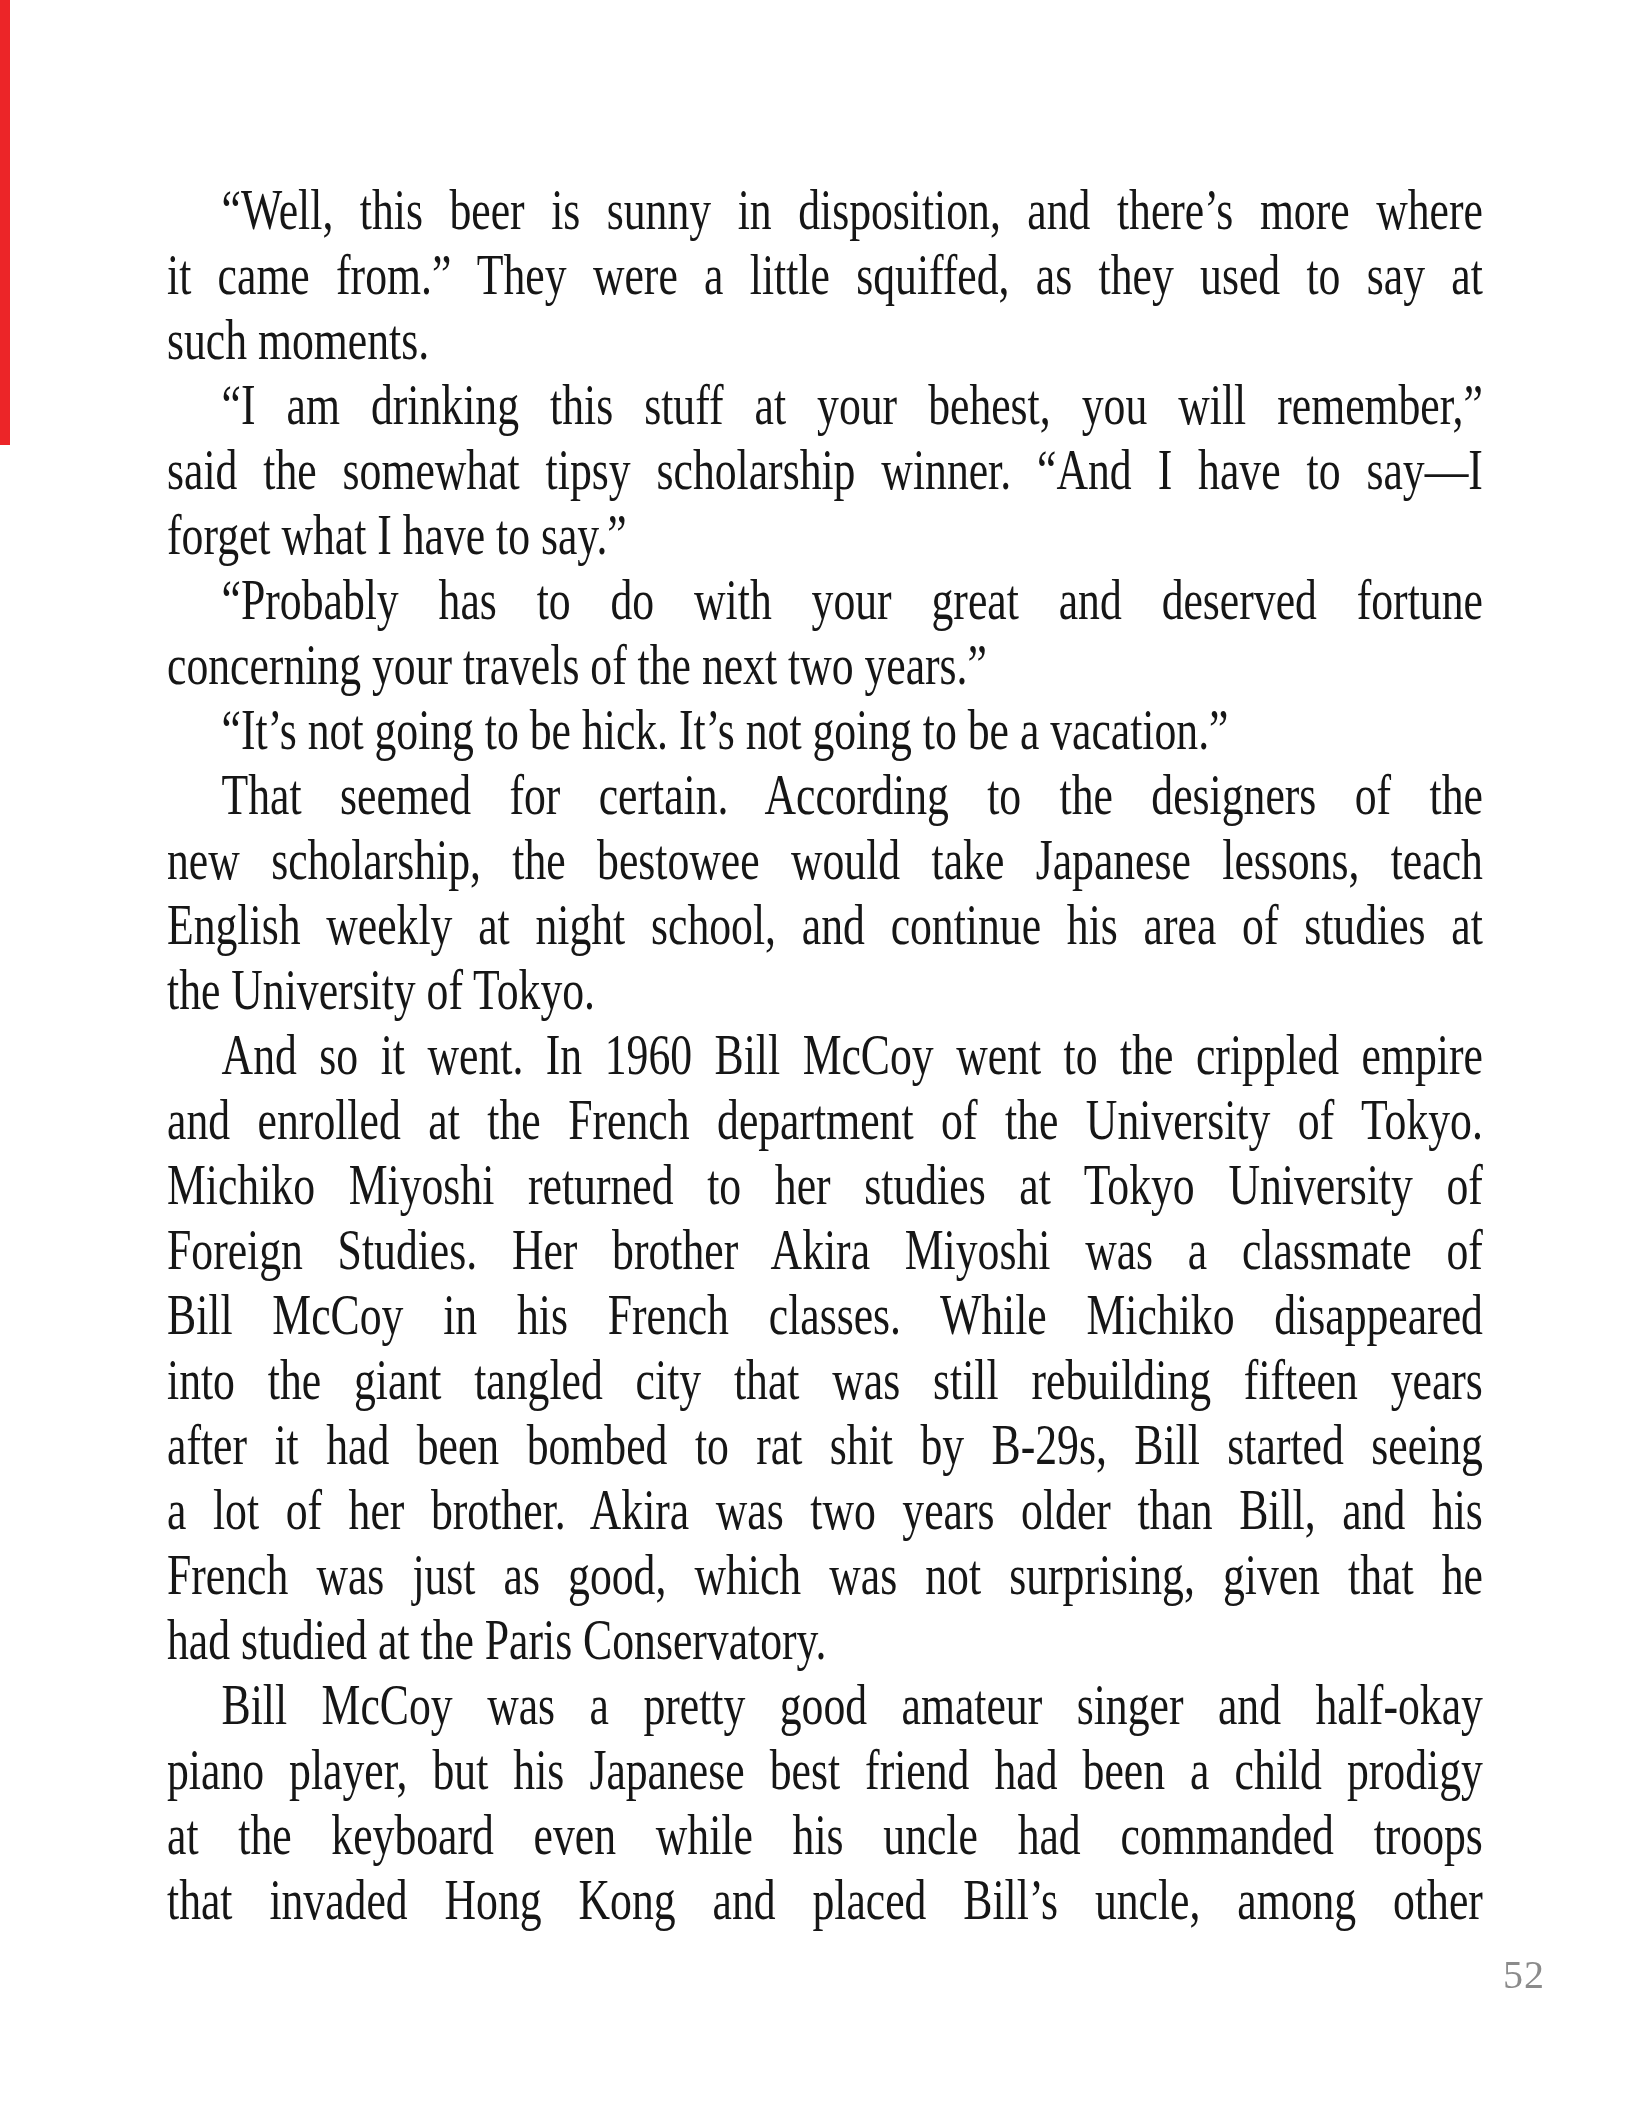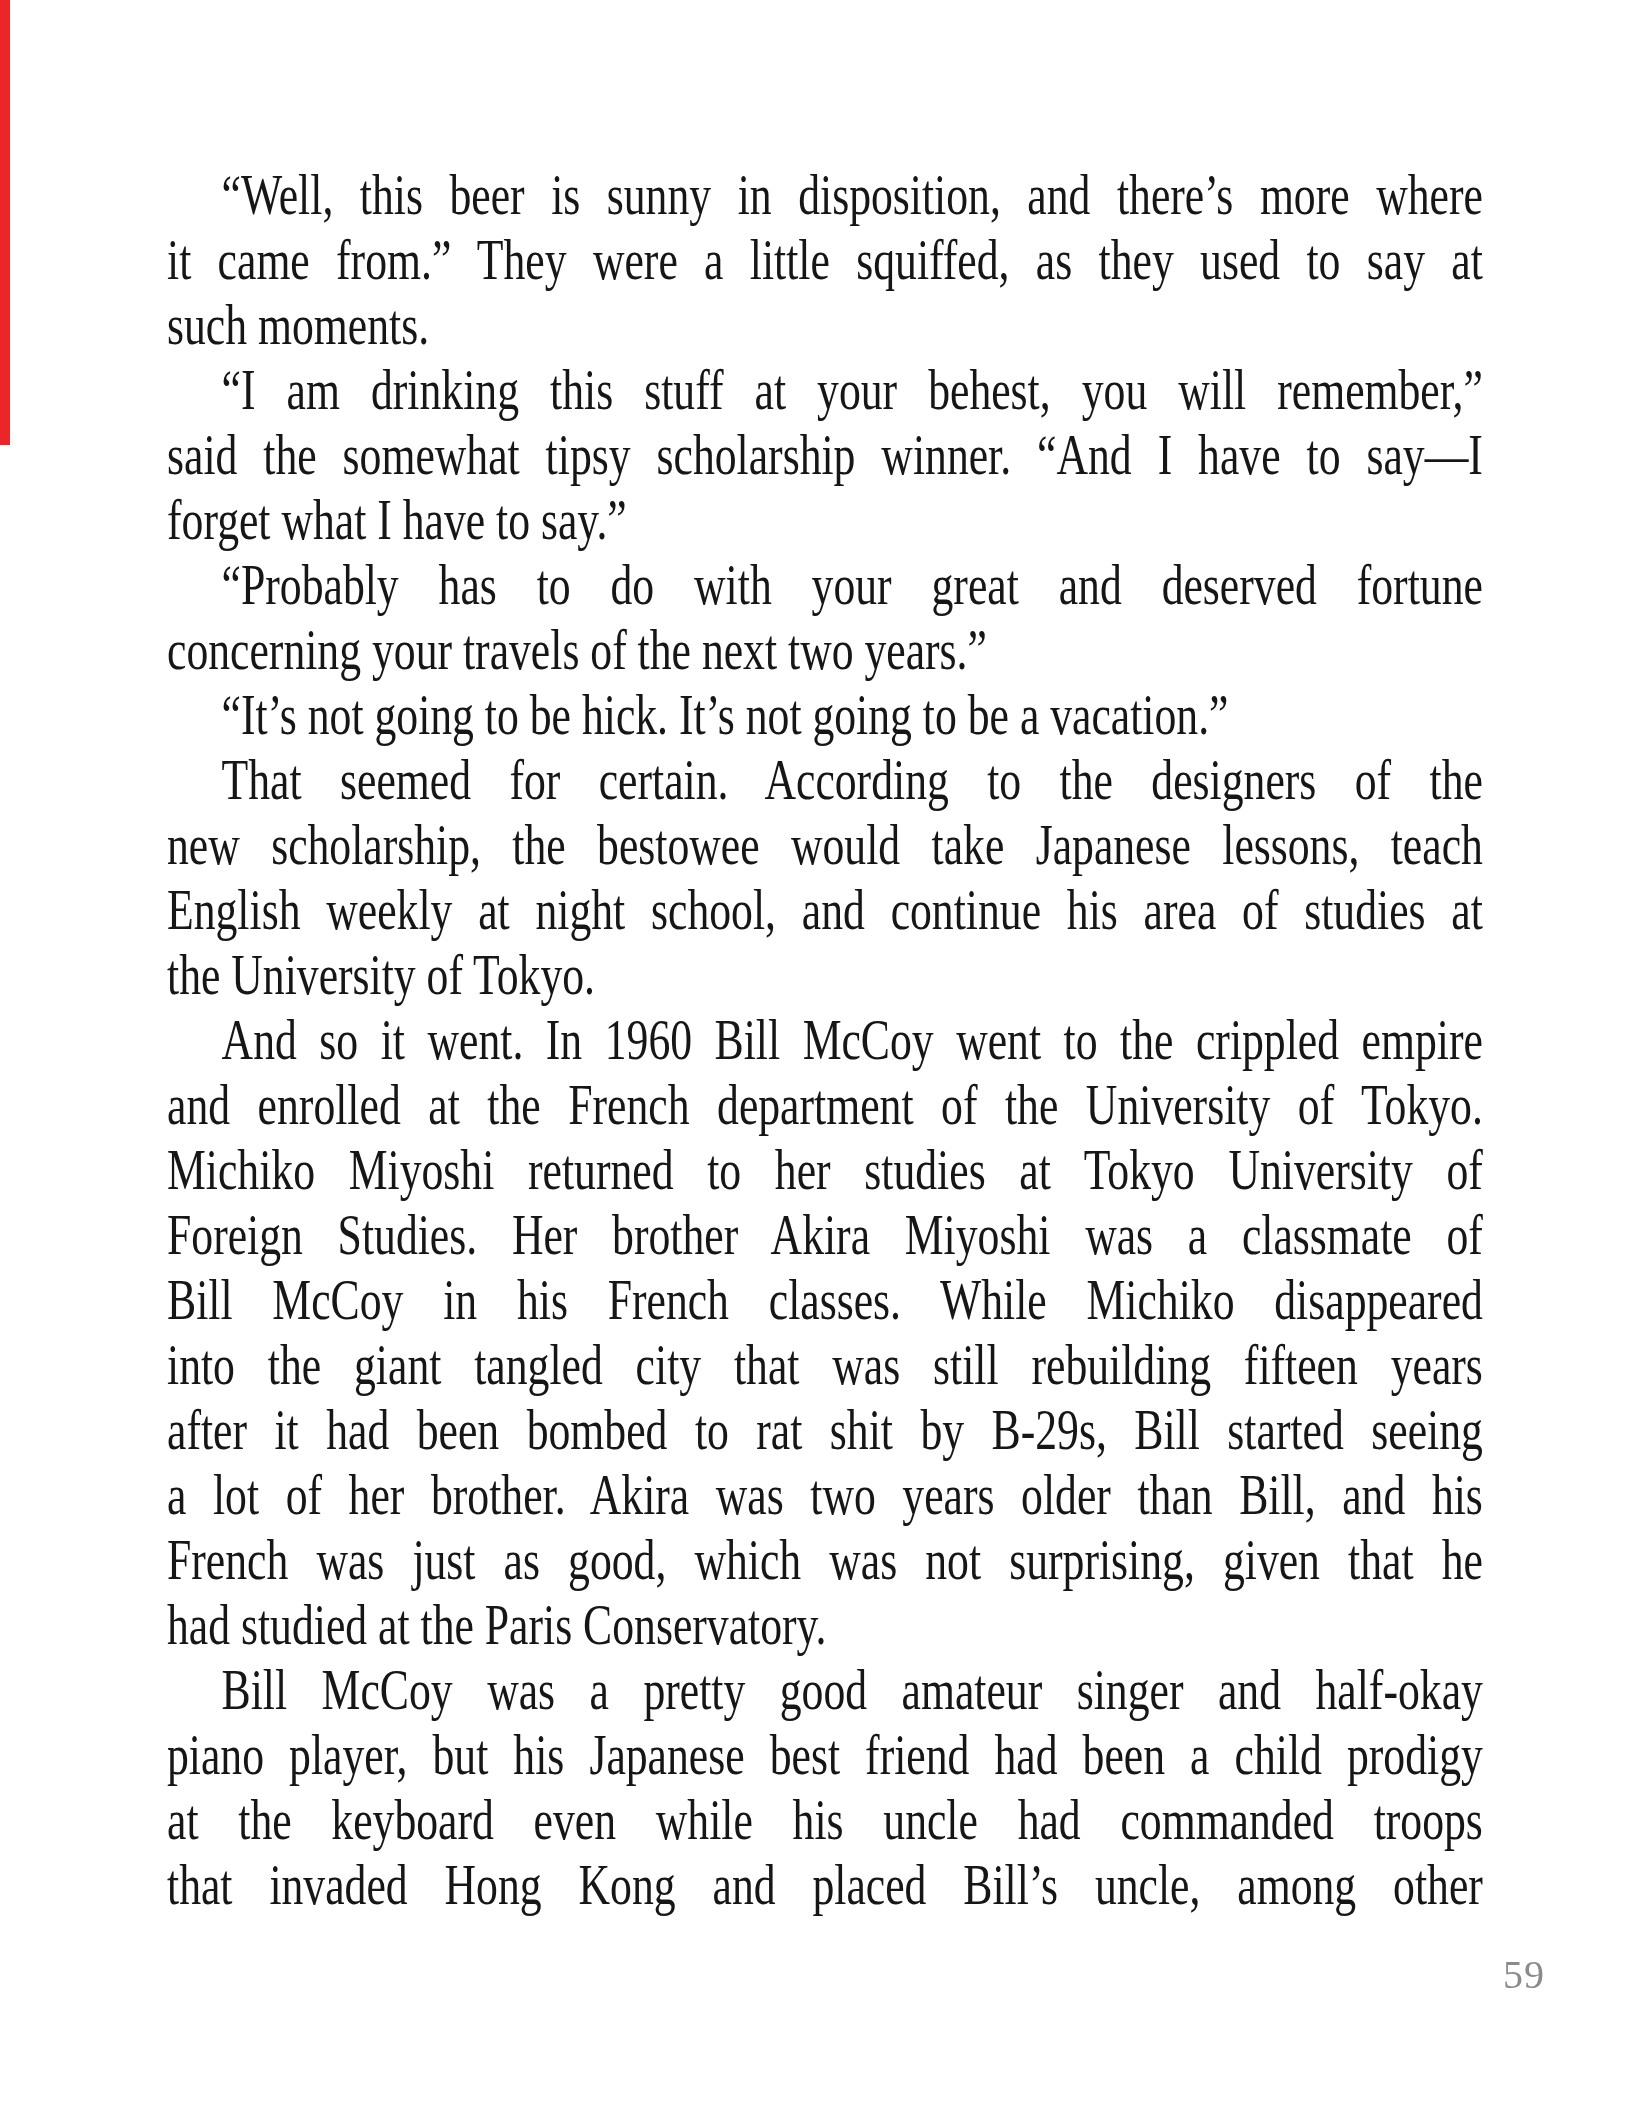--- a/index.html
+++ b/index.html
@@ -15,21 +15,21 @@
     background:var(--page-bg,#ffffff);
   }
   .scroll-indicator{
     position:absolute;
     left:0;top:0;
     width:10px;height:445px;
     background:var(--red,#ec2528);
   }
   .textblock{
     position:absolute;
-    left:167px;top:163px;
+    left:167px;top:178px;
     width:1316px;
     color:var(--ink,#161616);
   }
   .ln{
     width:1687px;
     height:65px;
     line-height:65px;
     font-size:56px;
     text-align:justify;
     text-align-last:justify;
@@ -80,14 +80,14 @@
       <div class="ln">into the giant tangled city that was still rebuilding fifteen years</div>
       <div class="ln">after it had been bombed to rat shit by B-29s, Bill started seeing</div>
       <div class="ln">a lot of her brother. Akira was two years older than Bill, and his</div>
       <div class="ln">French was just as good, which was not surprising, given that he</div>
       <div class="ln end">had studied at the Paris Conservatory.</div>
       <div class="ln first">Bill McCoy was a pretty good amateur singer and half-okay</div>
       <div class="ln">piano player, but his Japanese best friend had been a child prodigy</div>
       <div class="ln">at the keyboard even while his uncle had commanded troops</div>
       <div class="ln">that invaded Hong Kong and placed Bill’s uncle, among other</div>
     </main>
-  <div class="folio">59</div>
+  <div class="folio">52</div>
 </div>
 
 </body></html>

